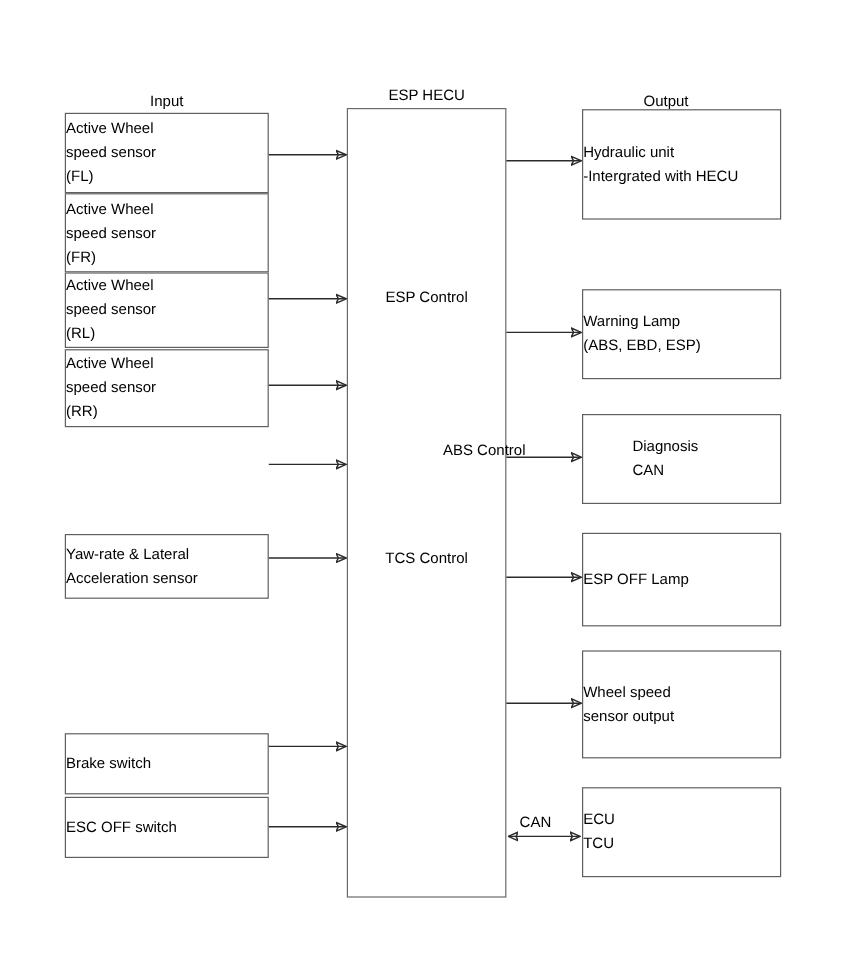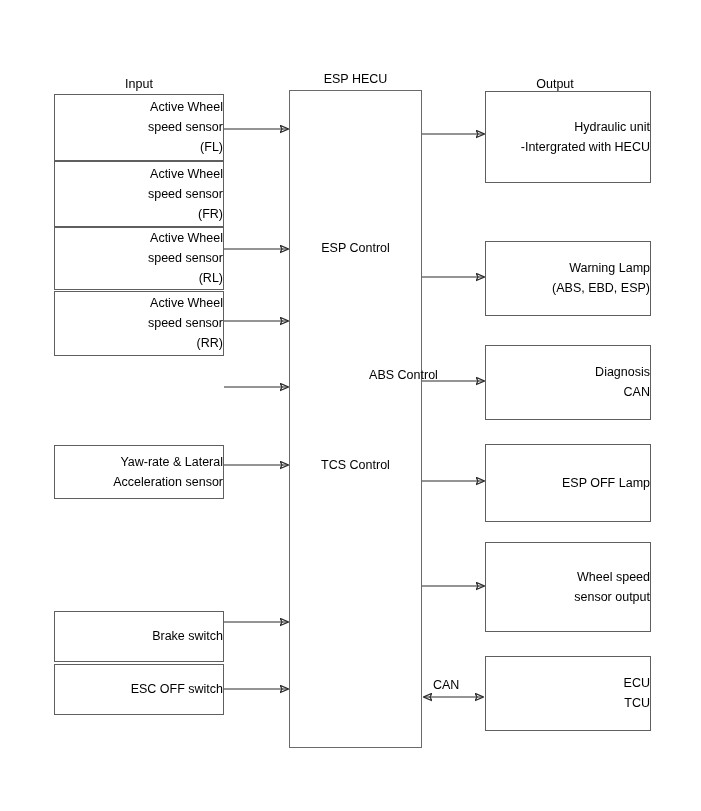--- a/index.html
+++ b/index.html
@@ -27,21 +27,21 @@
     white-space: nowrap;
     line-height: 14px;
   }
   .box {
     position: absolute;
     box-sizing: border-box;
     border: 1px solid #5f5f5f;
     background: #ffffff;
     display: flex;
     flex-direction: column;
-    align-items: flex-end;
+    align-items: flex-start;
     justify-content: center;
     text-align: center;
     font-size: 12.5px;
     line-height: 17px;
     color: #000;
   }
   .box .line {
     display: block;
     white-space: nowrap;
     padding: 1.5px 0;
@@ -127,21 +127,21 @@
   </div>
 
   <div class="box" style="left:485px; top:91px; width:166px; height:92px;">
     <span class="line">Hydraulic unit</span>
     <span class="line">-Intergrated with HECU</span>
   </div>
   <div class="box" style="left:485px; top:241px; width:166px; height:75px;">
     <span class="line">Warning Lamp</span>
     <span class="line">(ABS, EBD, ESP)</span>
   </div>
-  <div class="box" style="left:485px; top:345px; width:166px; height:75px;">
+  <div class="box" style="left:485px; top:345px; width:166px; height:75px;padding-left:41px;">
     <span class="line">Diagnosis</span>
     <span class="line">CAN</span>
   </div>
   <div class="box" style="left:485px; top:444px; width:166px; height:78px;">
     <span class="line">ESP OFF Lamp</span>
   </div>
   <div class="box" style="left:485px; top:542px; width:166px; height:90px;">
     <span class="line">Wheel speed</span>
     <span class="line">sensor output</span>
   </div>

